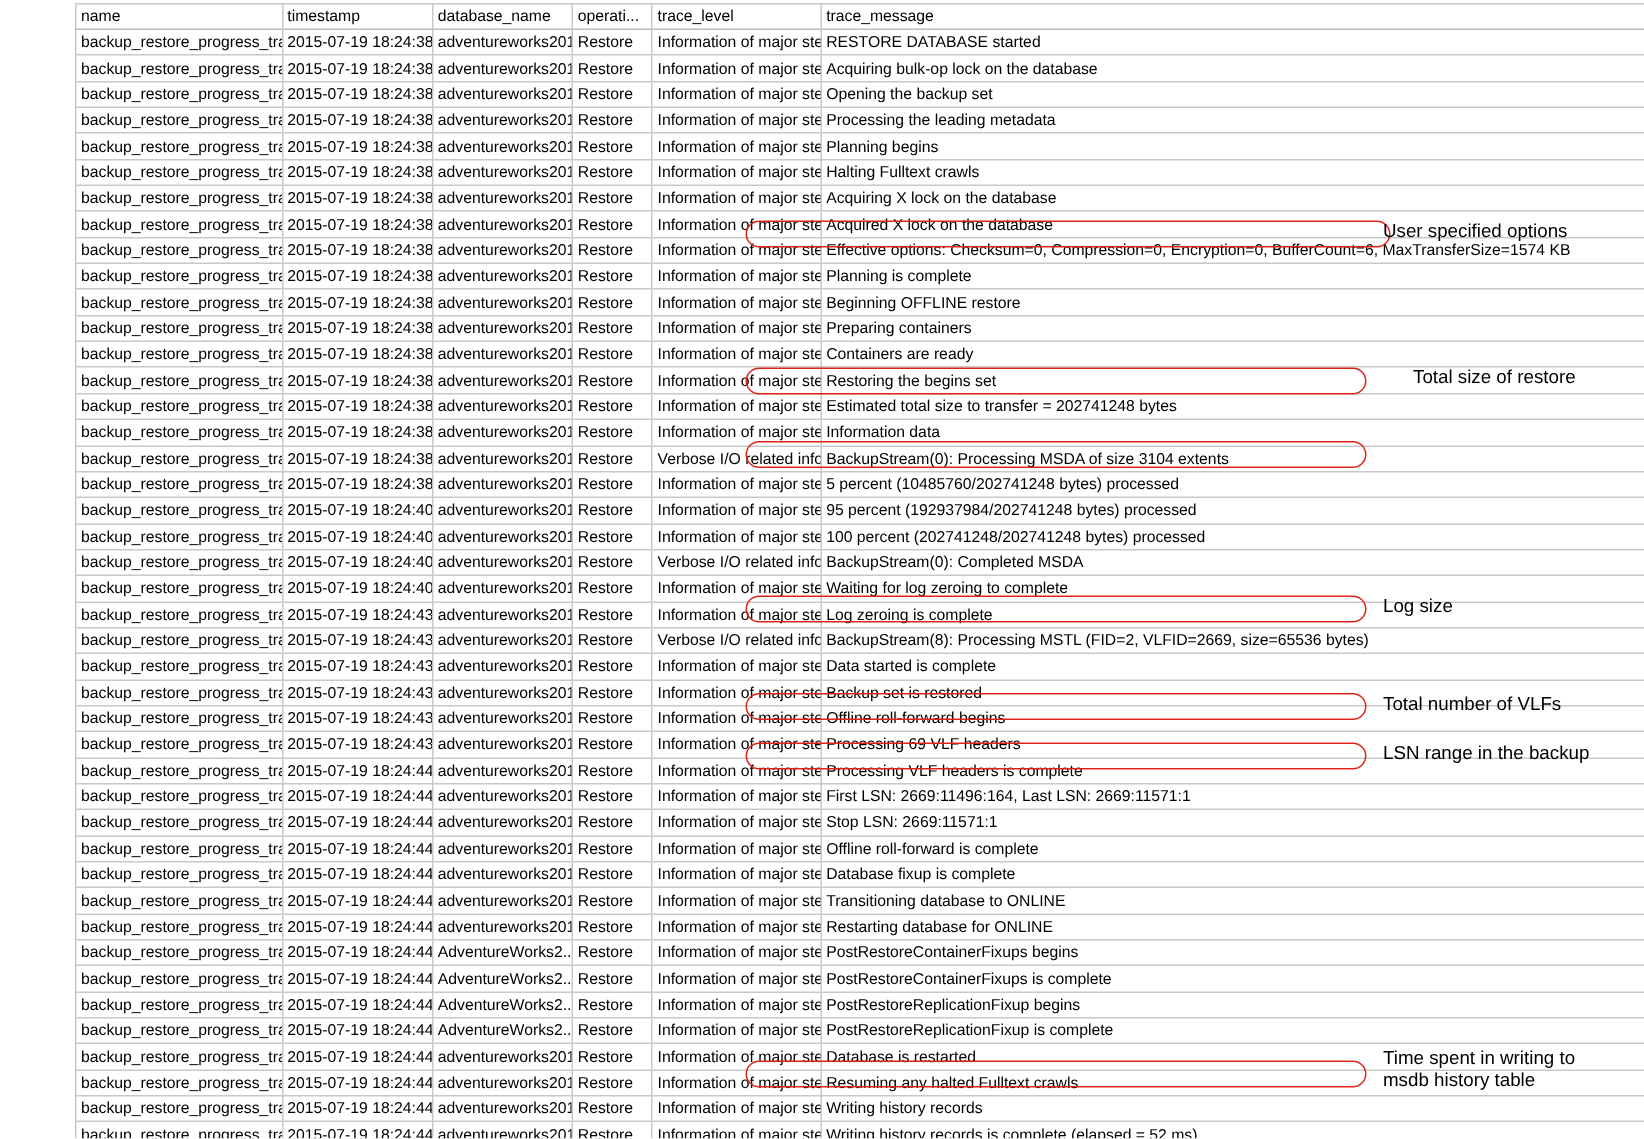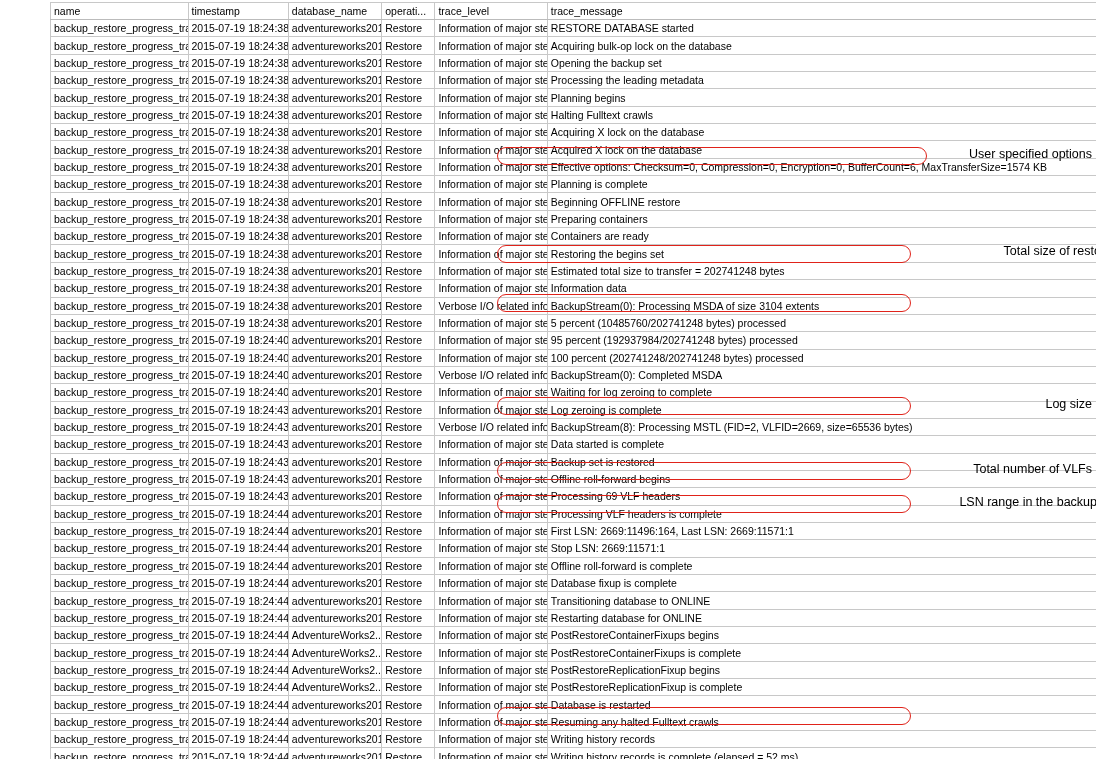--- a/index.html
+++ b/index.html
@@ -60,21 +60,20 @@
     border: 1.6px solid #e0231a;
     border-radius: 9px;
     box-sizing: border-box;
   }
   .note {
     position: absolute;
     font-size: 12.5px;
     color: #000000;
     line-height: 15px;
     white-space: pre-line;
-    text-align: right;
   }
 </style>
 </head>
 <body>
 
 <div id="page">
 
   <table class="grid">
     <colgroup>
       <col class="c-name">
@@ -454,15 +453,17 @@
     <div class="hl" style="left:497px; top:397px; width:414px; height:18px;"></div>
     <div class="note" style="left:922px; top:397px; width:170px;">Log size</div>
 
     <div class="hl" style="left:497px; top:462px; width:414px; height:18px;"></div>
     <div class="note" style="left:922px; top:462px; width:170px;">Total number of VLFs</div>
 
     <div class="hl" style="left:497px; top:495px; width:414px; height:18px;"></div>
     <div class="note" style="left:922px; top:495px; width:175px;">LSN range in the backup</div>
 
     <div class="hl" style="left:497px; top:707px; width:414px; height:18px;"></div>
+    <div class="note" style="left:922px; top:698px; width:172px;">Time spent in writing to
+msdb history table</div>
   </div>
 
 </div>
 
 </body></html>

